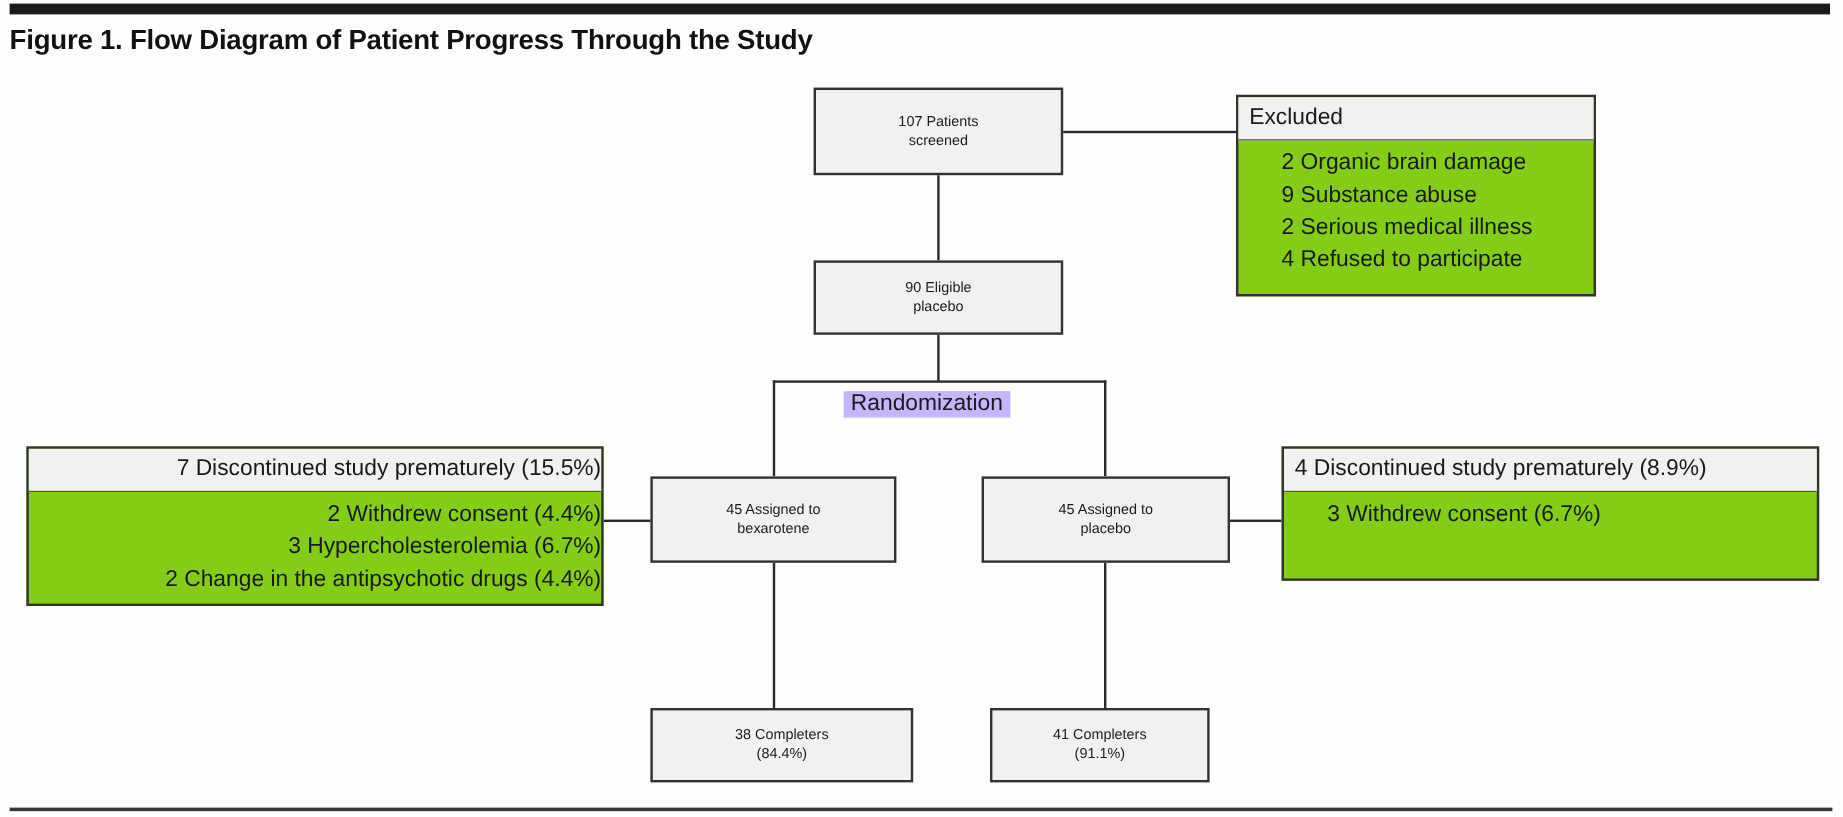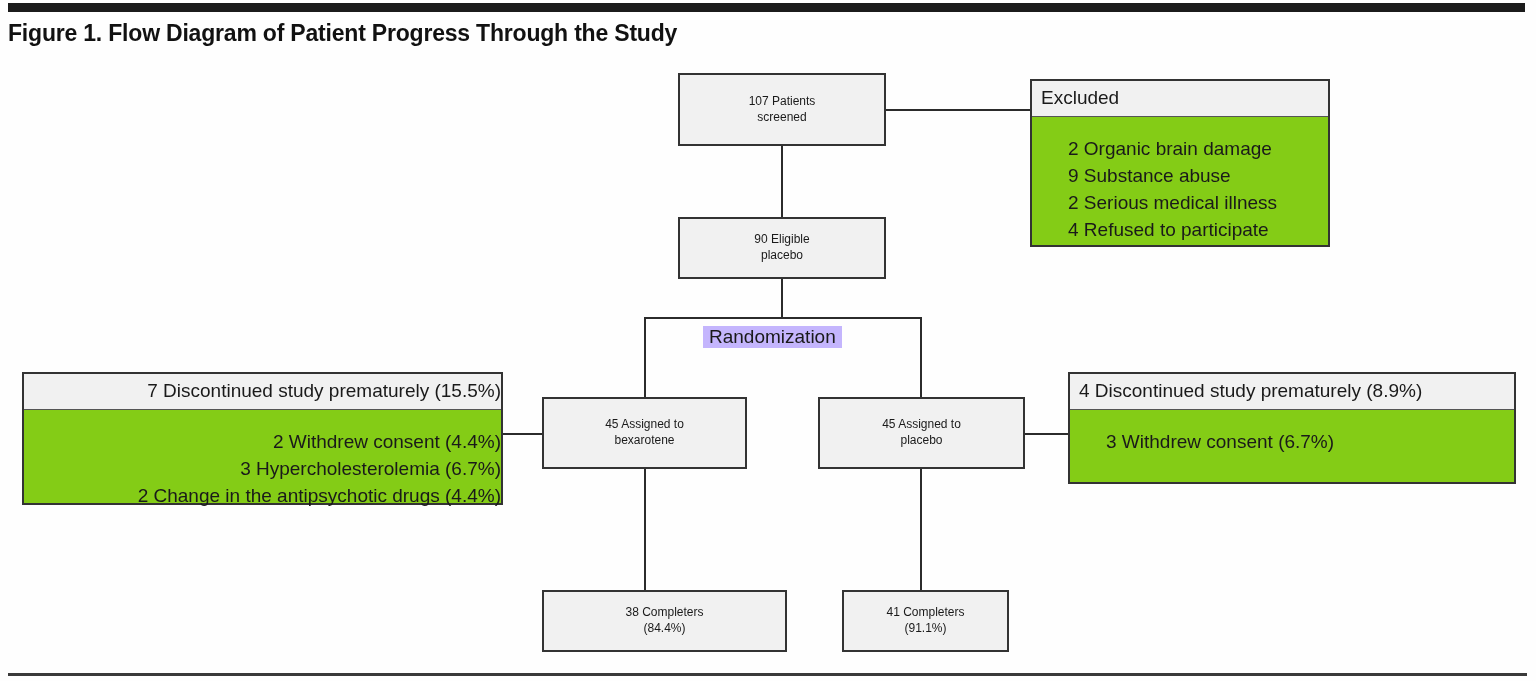--- a/index.html
+++ b/index.html
@@ -80,21 +80,21 @@
     box-sizing: border-box;
     background: #f1f1f1;
     border-bottom: 1.5px solid #555555;
     font-size: 19px;
     padding: 5px 0 6px 9px;
     line-height: 1.25;
     white-space: nowrap;
   }
   .panel-body {
     box-sizing: border-box;
-    padding: 19px 0 6px 36px;
+    padding: 6px 0 6px 36px;
     font-size: 19px;
     line-height: 1.42;
   }
   .panel-body .line {
     display: block;
     white-space: nowrap;
   }
 
   
   .conn {
@@ -181,25 +181,25 @@
   <div class="panel" style="left:1068px; top:372px; width:448px; height:112px;">
     <div class="panel-header">4 Discontinued study prematurely (8.9%)</div>
     <div class="panel-body">
       <span class="line">3 Withdrew consent (6.7%)</span>
     </div>
   </div>
 
   <div class="conn v" style="left:644px; top:469px; height:121px;"></div>
   <div class="conn v" style="left:920px; top:469px; height:121px;"></div>
 
-  <div class="box centered" style="left:542px; top:590px; width:245px; height:62px;">
+  <div class="box centered" style="left:542px; top:590px; width:219px; height:62px;">
     <span class="line">38 Completers</span>
     <span class="line">(84.4%)</span>
   </div>
 
-  <div class="box centered" style="left:842px; top:590px; width:167px; height:62px;justify-content:center;">
+  <div class="box centered" style="left:825px; top:590px; width:183px; height:62px;justify-content:center;">
     <span class="line">41 Completers</span>
     <span class="line">(91.1%)</span>
   </div>
 
   <div class="rule-bottom"></div>
 
 </div>
 
 </body></html>

